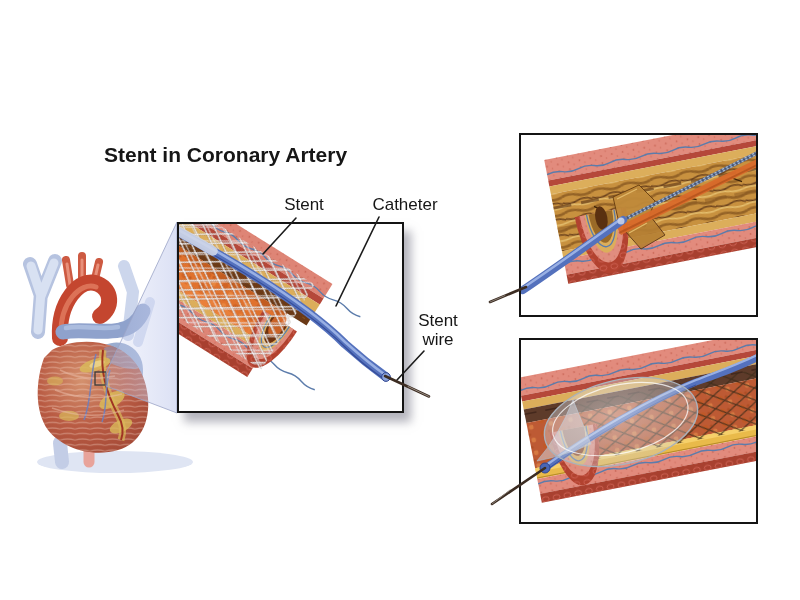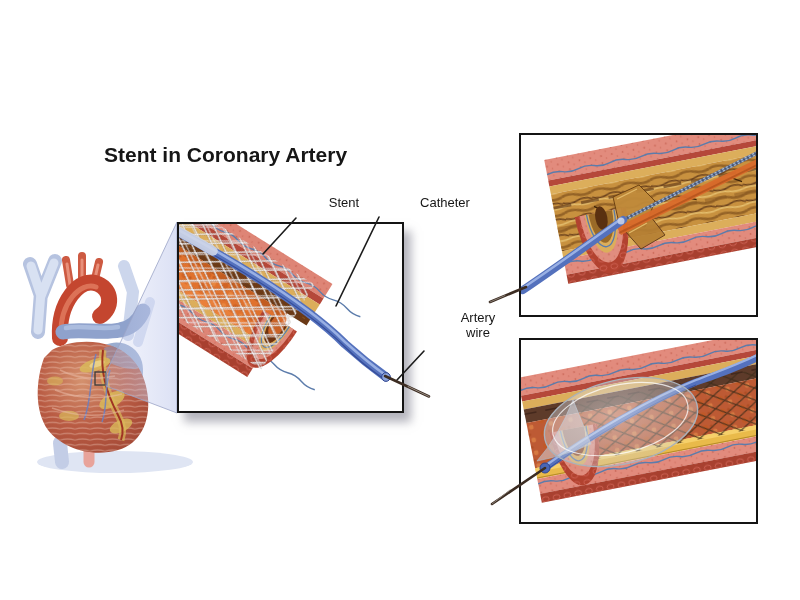--- a/index.html
+++ b/index.html
@@ -1,21 +1,21 @@
 <!DOCTYPE html>
 <html><head>
 <meta charset="utf-8">
 <style>
   html,body{margin:0;padding:0;background:#ffffff;overflow:hidden;}
   #stage{position:relative;width:740px;height:600px;background:#fff;
          font-family:"Liberation Sans",sans-serif;}
   .abs{position:absolute;}
   #page-title{left:104px;top:143px;font-size:21px;font-weight:bold;color:#161616;
               letter-spacing:0px;white-space:nowrap;}
-  .callout{font-size:13px;color:#161616;white-space:nowrap;transform:translateX(-50%);margin-left:40px;}
+  .callout{font-size:17px;color:#161616;white-space:nowrap;transform:translateX(-50%);}
   #label-stent{left:304px;top:195px;}
   #label-catheter{left:405px;top:195px;}
   #label-guidewire{left:438px;top:311px;width:62px;text-align:center;white-space:normal;
                    line-height:1.12;transform:translateX(-50%);}
   .panel{position:absolute;background:#fff;border:2px solid #141414;overflow:hidden;}
   #panel-main{left:177px;top:222px;width:223px;height:187px;
               box-shadow:7px 9px 9px rgba(118,118,135,0.55);}
   #panel-top-right{left:519px;top:133px;width:235px;height:180px;}
   #panel-bottom-right{left:519px;top:338px;width:235px;height:182px;}
   svg{display:block;}
@@ -280,15 +280,15 @@
       <path d="M490,302 L526,287" stroke="#3c2c22" stroke-width="2.6" stroke-linecap="round"></path>
       <path d="M490,302 L505,295.5" stroke="#8a7f75" stroke-width="1" stroke-linecap="round"></path>
       <path d="M492,504 L545,468" stroke="#3c2c22" stroke-width="2.6" stroke-linecap="round"></path>
       <path d="M492,504 L510,490" stroke="#8a7f75" stroke-width="1" stroke-linecap="round"></path>
     </g>
   </svg>
 
   <div id="page-title" class="abs z6">Stent in Coronary Artery</div>
   <div id="label-stent" class="abs callout z6">Stent</div>
   <div id="label-catheter" class="abs callout z6">Catheter</div>
-  <div id="label-guidewire" class="abs callout z6">Artery wire</div>
+  <div id="label-guidewire" class="abs callout z6">Stent wire</div>
 
 </div>
 
 </body></html>

